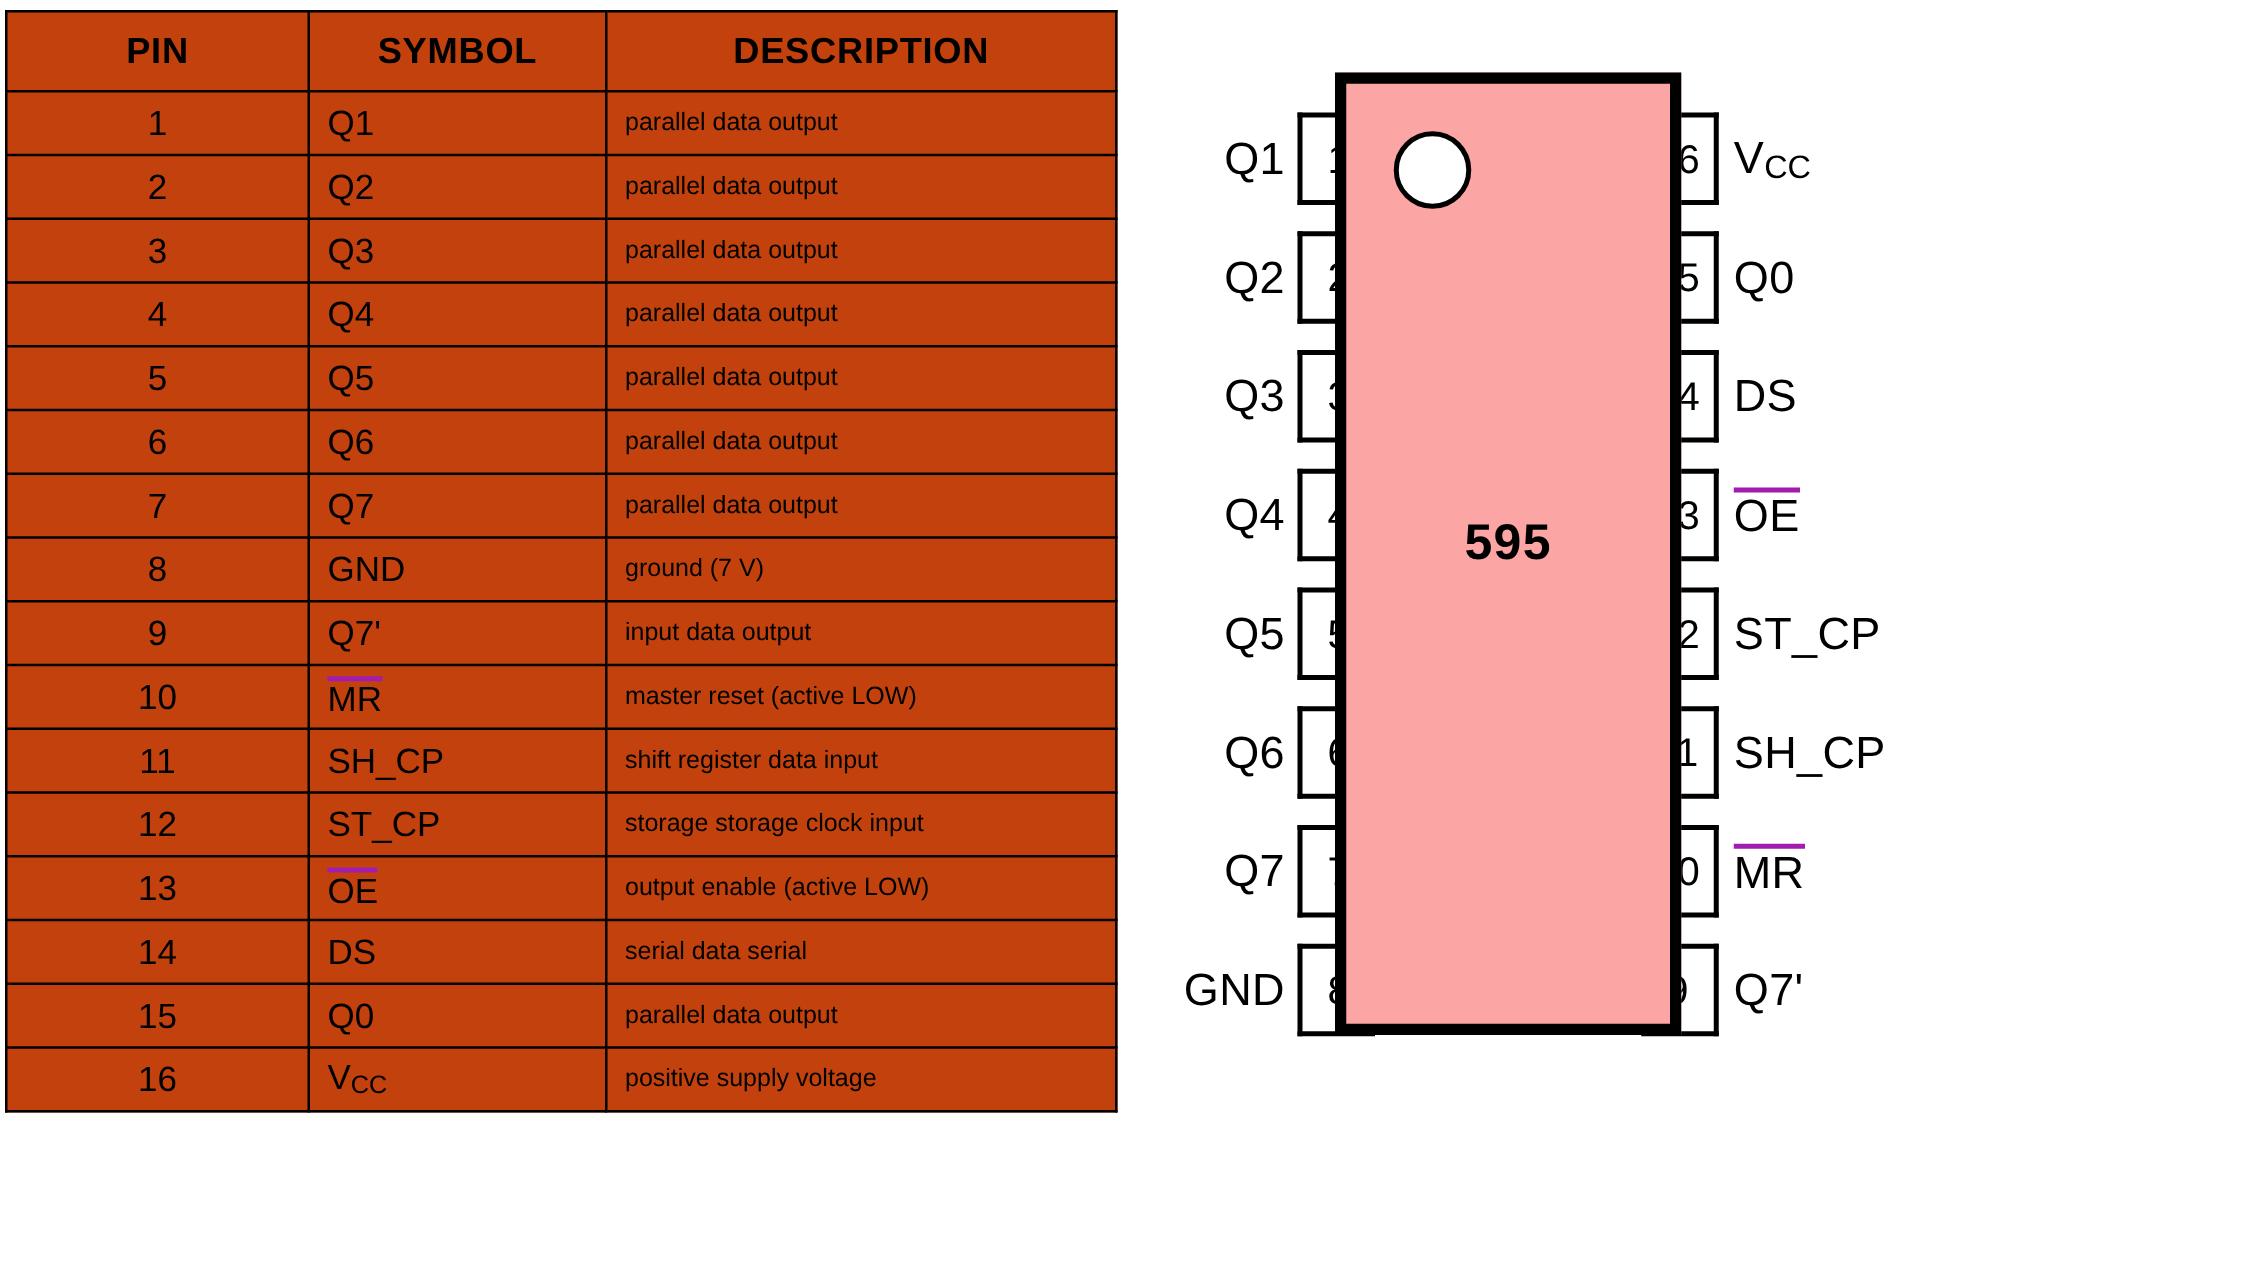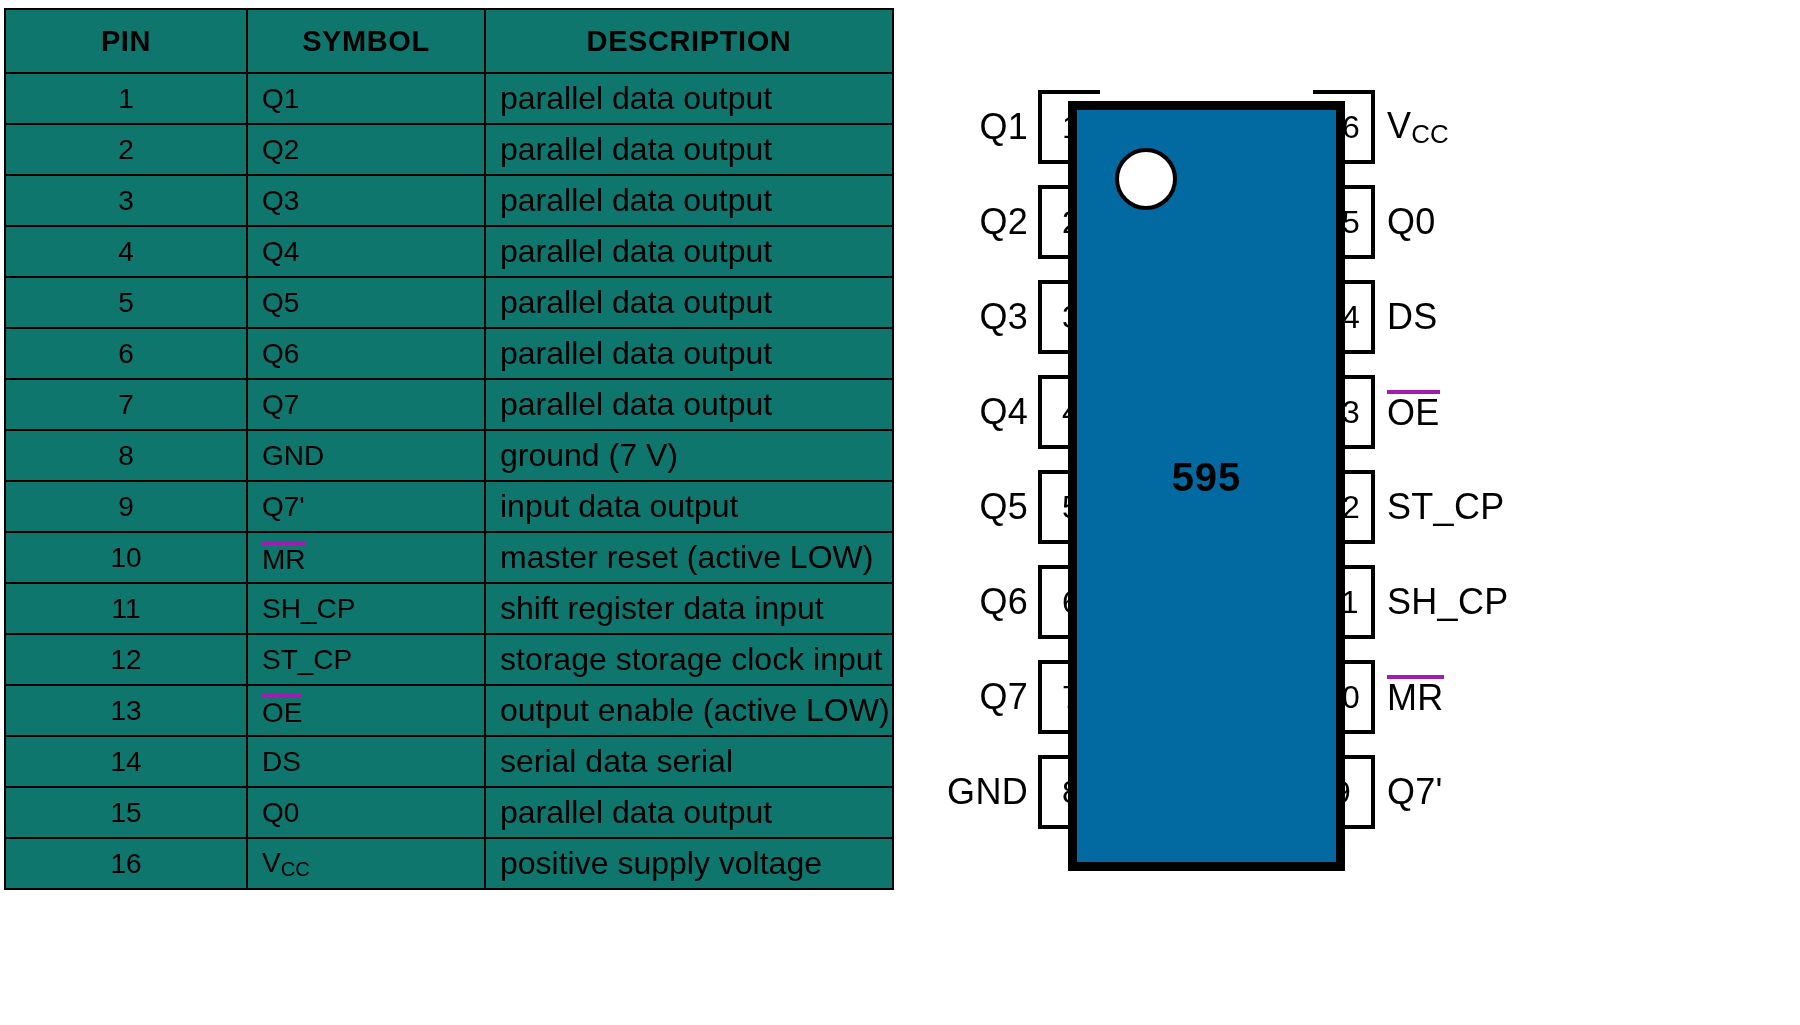--- a/index.html
+++ b/index.html
@@ -26,21 +26,21 @@
   #pin-table-wrap {
     position: absolute;
     left: 4px;
     top: 8px;
     width: 888px;
   }
   table.pin-table {
     border-collapse: collapse;
     table-layout: fixed;
     width: 888px;
-    background: #0f766e;
+    background: #c2410c;
   }
   table.pin-table col.c-pin    { width: 242px; }
   table.pin-table col.c-symbol { width: 238px; }
   table.pin-table col.c-desc   { width: 408px; }
 
   table.pin-table th,
   table.pin-table td {
     border: 2px solid #000;
     padding: 0;
     height: 49px;
@@ -60,21 +60,21 @@
     font-size: 28px;
   }
   table.pin-table td.pin-symbol {
     text-align: left;
     padding-left: 14px;
     font-size: 28px;
   }
   table.pin-table td.pin-desc {
     text-align: left;
     padding-left: 14px;
-    font-size: 32px;
+    font-size: 20px;
   }
   .ovl {
     border-top: 4px solid #a21caf;
     display: inline-block;
     line-height: 1.02;
     padding-top: 1px;
   }
   .subsc {
     font-size: 0.72em;
     vertical-align: -0.18em;
@@ -89,24 +89,23 @@
     width: 900px;
     height: 1025px;
   }
   #chip-body {
     position: absolute;
     left: 168px;
     top: 58px;
     width: 277px;
     height: 770px;
     border: 9px solid #000;
-    background: #0369a1;
+    background: #fca5a5;
     box-sizing: border-box;
     z-index: 3;
-    margin-top: 43px;
   }
   #chip-notch {
     position: absolute;
     left: 38px;
     top: 38px;
     width: 62px;
     height: 62px;
     border: 4px solid #000;
     border-radius: 50%;
     box-sizing: border-box;

